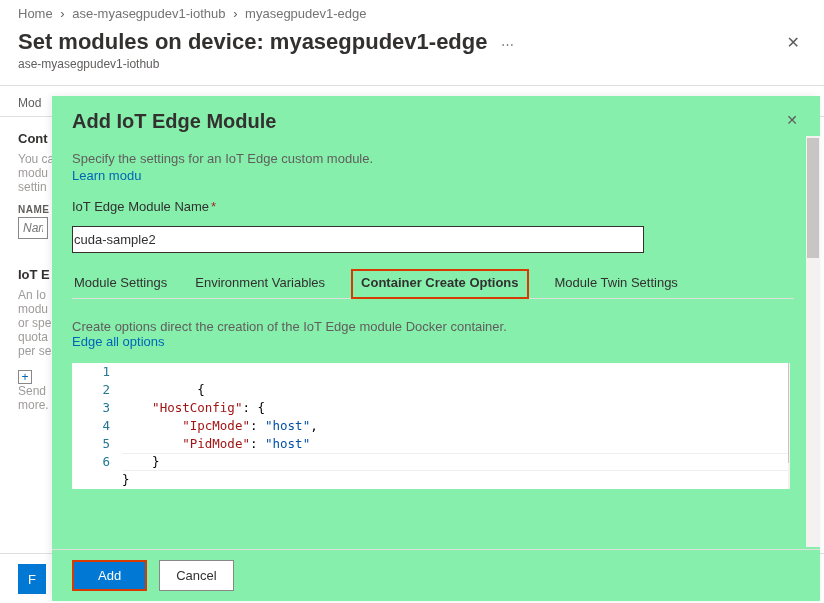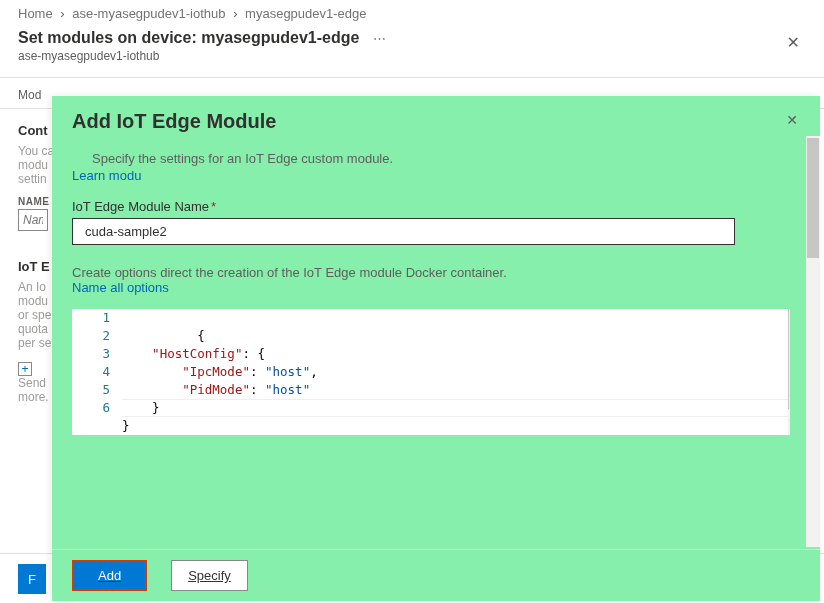--- a/index.html
+++ b/index.html
@@ -5,21 +5,21 @@
 * { box-sizing: border-box; margin: 0; padding: 0; }
 body { font-family: "Segoe UI", Arial, sans-serif; font-size: 13px; color: #323130; background: #fff; width: 824px; height: 603px; overflow: hidden; position: relative; }
 
 
 .breadcrumb { padding: 6px 18px 4px 18px; font-size: 13px; }
 .breadcrumb a { color: #737373; text-decoration: none; }
 .breadcrumb .sep { color: #605e5c; margin: 0 4px; }
 
 
 .page-head { padding: 4px 18px 2px 18px; position: relative; }
-.page-head h1 { font-size: 16px; font-weight: 600; display: inline-block; }
+.page-head h1 { font-size: 22px; font-weight: 600; display: inline-block; }
 .page-head .dots { margin-left: 10px; color: #605e5c; cursor: pointer; }
 .page-head .close-x { position: absolute; right: 24px; top: 8px; font-size: 16px; color: #605e5c; cursor: pointer; }
 .sub-head { padding: 0 18px 14px 18px; color: #605e5c; font-size: 12px; }
 
 
 .bg-panel { padding: 0 18px; color: #9e9c9a; font-size: 12px; border-top: 1px solid #e1dfdd; padding-top: 10px; }
 .bg-panel .tab-strip { border-bottom: 1px solid #e1dfdd; margin: 0 -18px 14px -18px; padding: 0 18px 6px 18px; color: #605e5c; }
 .bg-panel .section-hd { font-size: 13px; color: #323130; font-weight: 600; margin-bottom: 6px; margin-top: 10px; }
 .bg-panel .th { font-size: 10px; font-weight: 600; letter-spacing: .5px; color: #605e5c; margin-top: 10px; }
 .bg-panel input.ghost { width: 30px; border: 1px solid #8a8886; padding: 3px 4px; font-size: 12px; font-style: italic; color: #605e5c; margin-top: 2px; }
@@ -31,25 +31,25 @@
 .bg-footer .btn-review { background: #0078d4; color: #fff; border: none; padding: 6px 10px; height: 30px; font-size: 13px; width: 28px; overflow: hidden; }
 
 
 .flyout { position: absolute; left: 52px; top: 96px; right: 4px; bottom: 2px; background: #86efac; box-shadow: -2px 0 8px rgba(0,0,0,.08); display: flex; flex-direction: column; }
 .flyout-scroll-track { position: absolute; right: 0; top: 40px; bottom: 54px; width: 14px; background: #f3f2f1; }
 .flyout-scroll-thumb { position: absolute; right: 1px; top: 42px; width: 12px; height: 120px; background: #c8c6c4; }
 .flyout-head { padding: 14px 20px 12px 20px; position: relative; }
 .flyout-head h2 { font-size: 20px; font-weight: 600; }
 .flyout-head .close-x { position: absolute; right: 22px; top: 16px; font-size: 14px; color: #605e5c; cursor: pointer; }
 .flyout-body { padding: 6px 26px 10px 20px; flex: 1; overflow: hidden; }
-.flyout-body .desc { color: #605e5c; margin-bottom: 2px; margin-left: 20px; }
+.flyout-body .desc { color: #605e5c; margin-bottom: 2px; }
 .flyout-body a.link { color: #0066b8; text-decoration: none; font-size: 13px; }
-.field-label { margin-top: 16px; margin-bottom: 4px; color: #323130; font-size: 13px; }
+.field-label { margin-top: 16px; margin-bottom: 12px; color: #323130; font-size: 13px; }
 .req { color: #a4262c; margin-left: 2px; }
-input.text { width: 663px; border: 1px solid #323130; padding: 5px 12px; font-size: 13px; font-family: inherit; color: #323130; }
+input.text { width: 572px; border: 1px solid #323130; padding: 5px 1px; font-size: 13px; font-family: inherit; color: #323130; }
 
 
 .tabs { margin-top: 16px; border-bottom: 1px solid #e1dfdd; display: flex; gap: 24px; font-size: 13px; }
 .tabs .tab { padding: 6px 2px 8px 2px; color: #323130; cursor: pointer; }
 .tabs .tab.active { font-weight: 600; border-bottom: 3px solid #0078d4; margin-bottom: -1px; }
 .tabs .tab.boxed { border: 2px solid #d83b01; padding: 4px 8px 6px 8px; }
 .tab-desc { margin-top: 20px; color: #605e5c; }
 
 
 .editor-wrap { position: relative; margin-top: 14px; border: 0; width: 716px; }
@@ -59,21 +59,21 @@
 .gutter { width: 50px; text-align: right; padding-right: 12px; color: #237893; background: #fff; user-select: none; }
 .code { flex: 1; white-space: pre; position: relative; background: #fff; overflow: hidden; }
 .code .line-hl { position: absolute; left: 0; right: 0; top: 90px; height: 18px; border-top: 1px solid #eee; border-bottom: 1px solid #eee; }
 .hint-tag { position: absolute; right: 2px; top: -2px; font-size: 9px; color: #d83b01; }
 .cl-k { color: #a31515; }
 .cl-s { color: #0451a5; }
 .cl-p { color: #000; }
 .cl-br { color: #000; }
 
 
-.flyout-foot { border-top: 1px solid #e1dfdd; padding: 10px 20px; display: flex; gap: 24px; text-decoration: underline; }
+.flyout-foot { border-top: 1px solid #e1dfdd; padding: 10px 20px; display: flex; gap: 12px; }
 .btn-primary { background: #0078d4; color:#fff; border: none; padding: 6px 24px; font-size: 13px; cursor: pointer; border: 2px solid #d83b01; }
 .btn-secondary { background: #fff; color: #323130; border: 1px solid #8a8886; padding: 6px 16px; font-size: 13px; cursor: pointer; }
 </style>
 </head>
 <body>
 
 <div class="breadcrumb">
   <a href="#">Home</a>
   <span class="sep">›</span>
   <a href="#">ase-myasegpudev1-iothub</a>
@@ -122,38 +122,44 @@
 
   <div class="flyout-body">
     <div class="desc">Specify the settings for an IoT Edge custom module.</div>
     <a href="#" class="link">Learn modu</a>
 
     <div class="field-label">
       <span>IoT Edge Module Name</span><span class="req">*</span>
     </div>
     <input class="text" value="cuda-sample2" style="">
 
+    <div class="tabs">
+      <div class="tab">Module Settings</div>
+      <div class="tab">Environment Variables</div>
+      <div class="tab active boxed">Container Create Options</div>
+      <div class="tab">Module Twin Settings</div>
+    </div>
 
     <div class="tab-desc">Create options direct the creation of the IoT Edge module Docker container.</div>
-    <a href="#" class="link">Name all options</a>
+    <a href="#" class="link">Edge all options</a>
 
     <div class="editor-wrap">
       <div class="editor-track"></div>
       <div class="editor-thumb"></div>
       <span class="hint-tag">""as"</span>
       <div class="editor">
         <div class="gutter">1<br>2<br>3<br>4<br>5<br>6</div>
         <div class="code">
           <div class="line-hl"></div><span class="cl-br">{</span>
 <span class="cl-k">    "HostConfig"</span><span class="cl-p">: {</span>
 <span class="cl-k">        "IpcMode"</span><span class="cl-p">: </span><span class="cl-s">"host"</span><span class="cl-p">,</span>
 <span class="cl-k">        "PidMode"</span><span class="cl-p">: </span><span class="cl-s">"host"</span>
 <span class="cl-br">    }</span>
 <span class="cl-br">}</span></div>
       </div>
     </div>
   </div>
 
   <div class="flyout-foot">
     <button class="btn-primary">Add</button>
-    <button class="btn-secondary">Specify</button>
+    <button class="btn-secondary">Cancel</button>
   </div>
 </div>
 
 </body></html>

